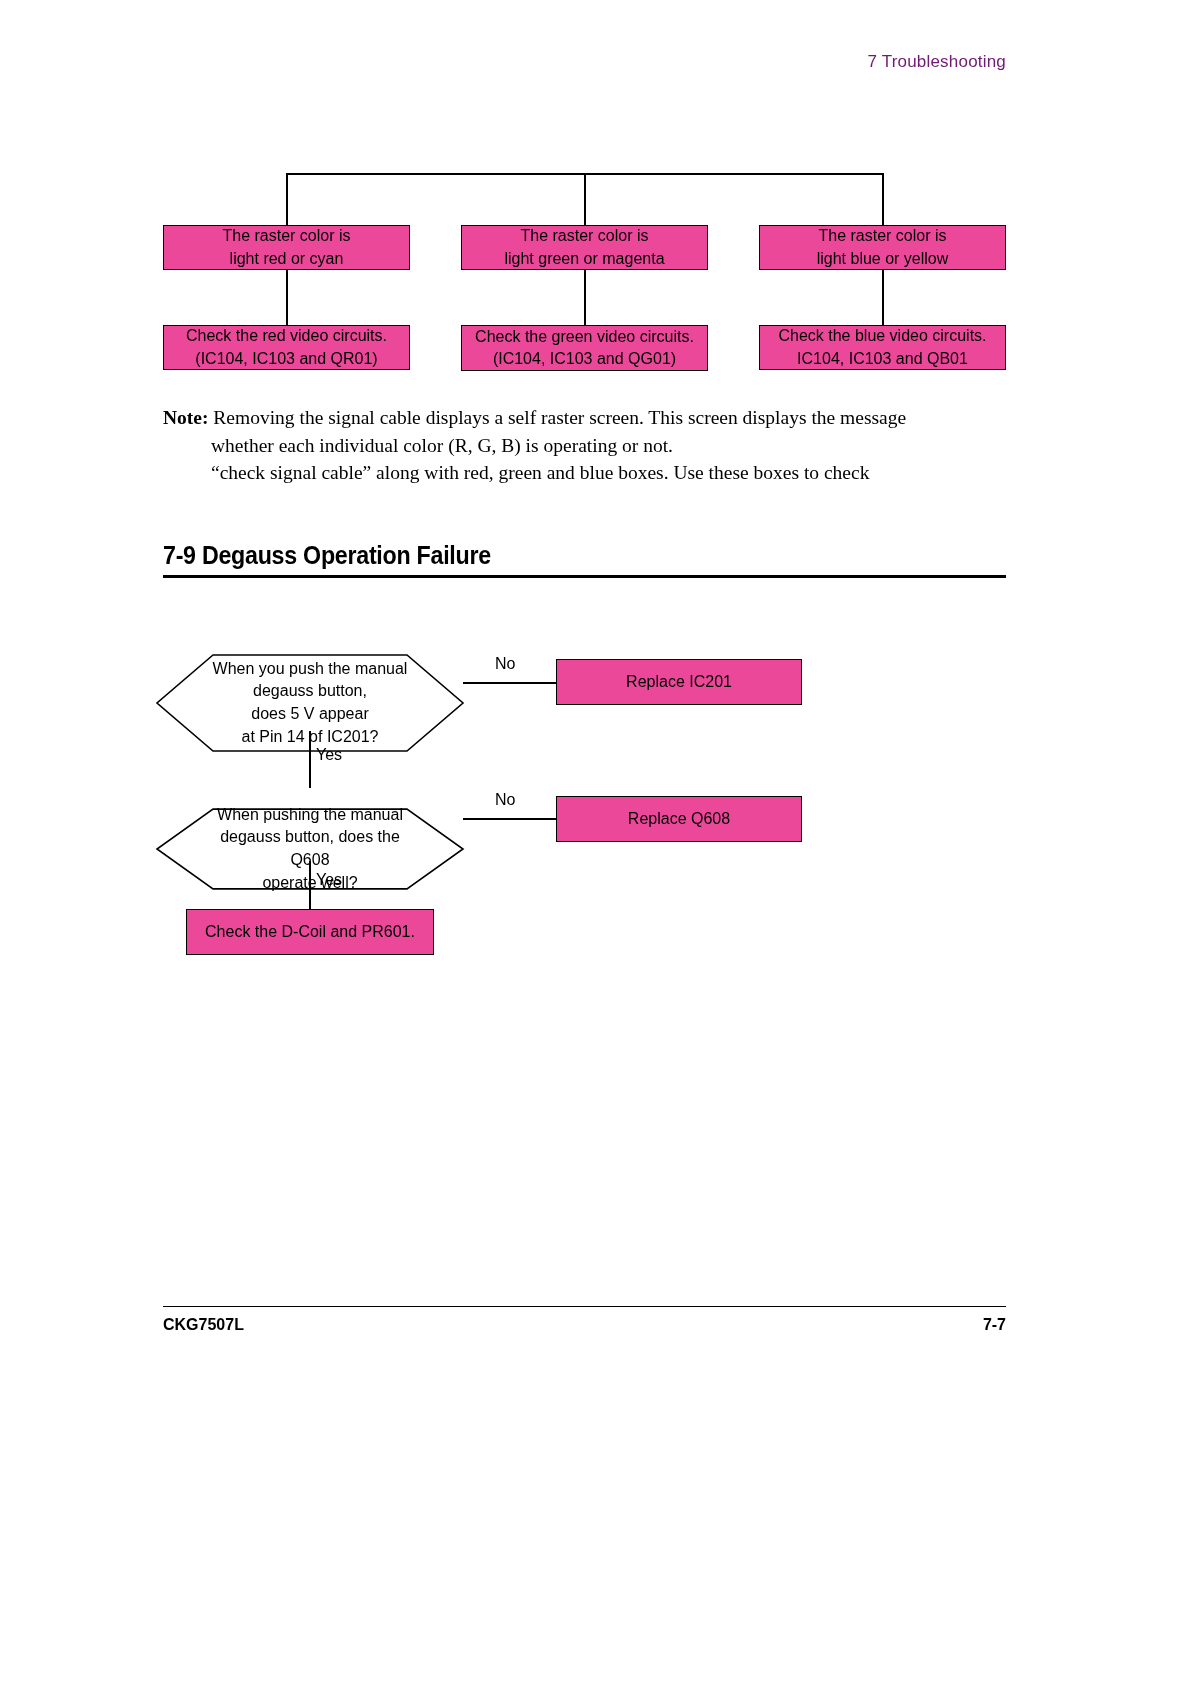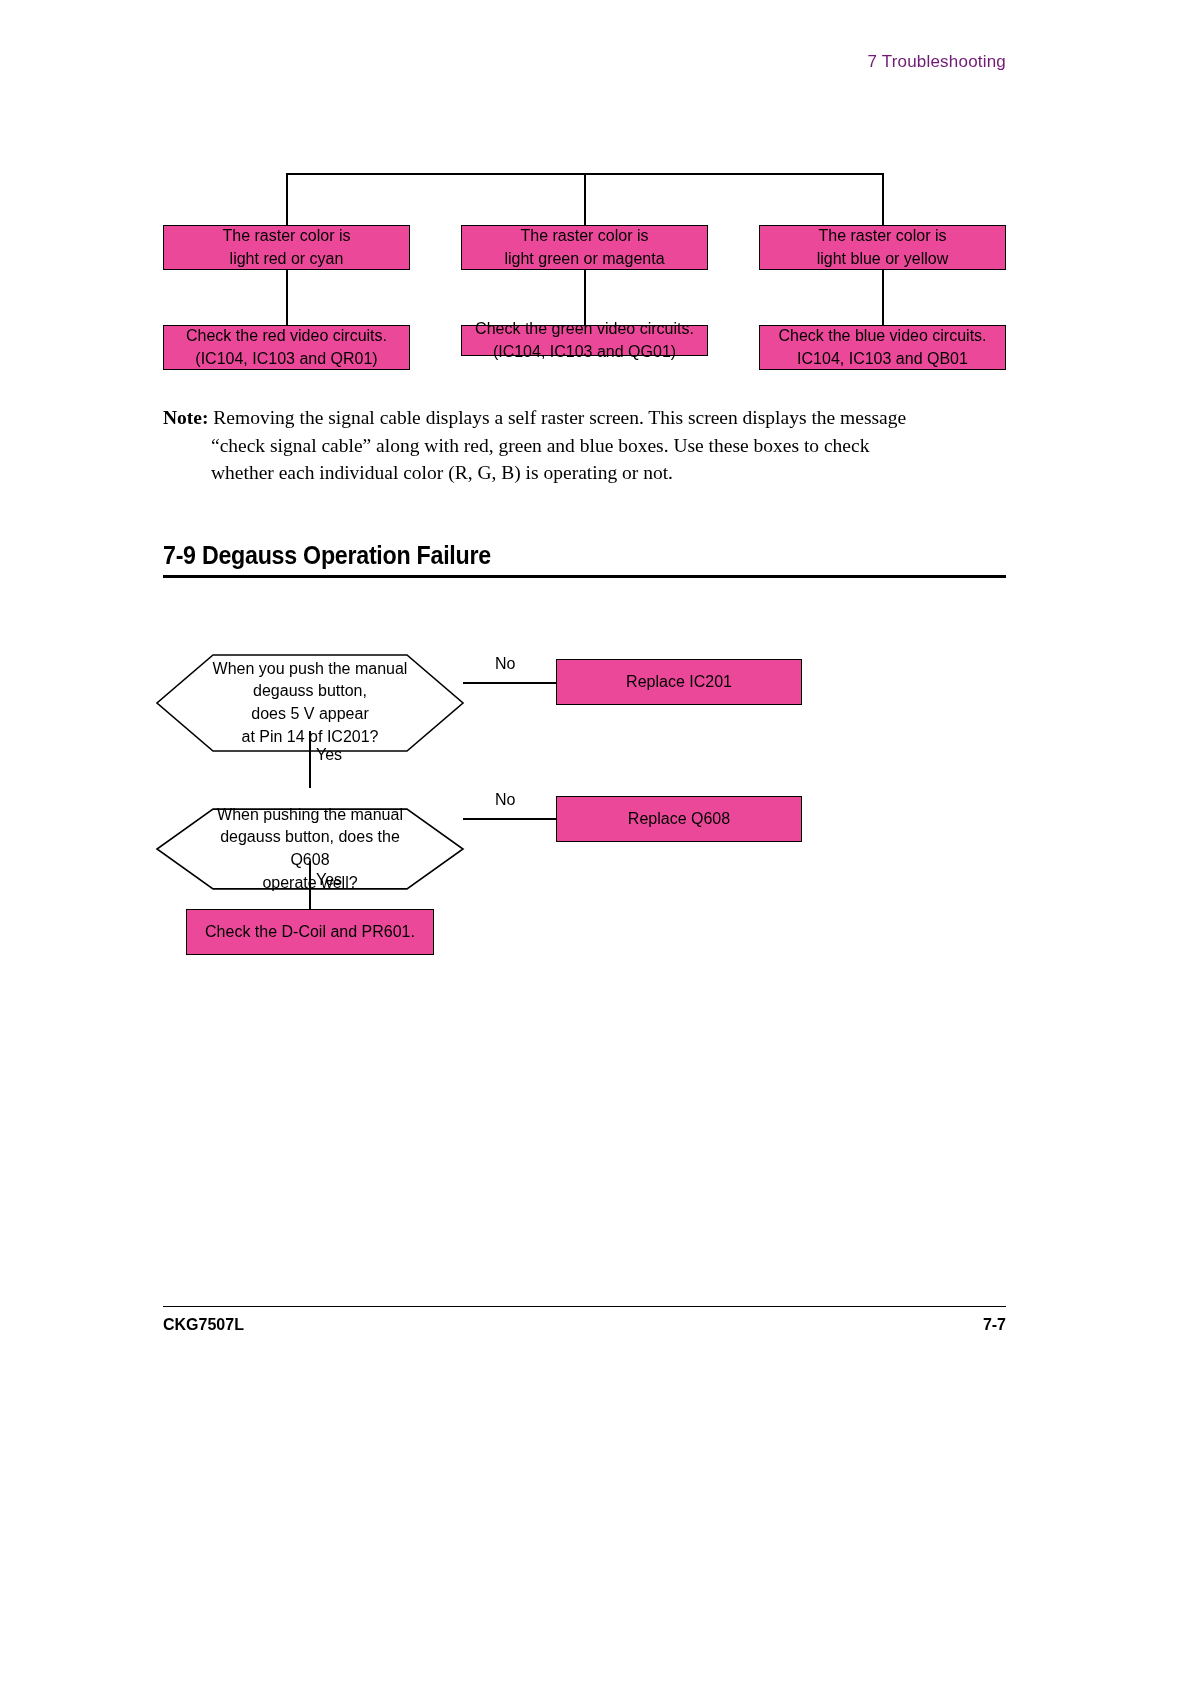--- a/index.html
+++ b/index.html
@@ -189,33 +189,33 @@
   </div>
 
   <div class="vline" style="left:286px; top:270px; height:55px;"></div>
   <div class="vline" style="left:584px; top:270px; height:55px;"></div>
   <div class="vline" style="left:882px; top:270px; height:55px;"></div>
 
   <div class="fbox" style="left:163px; top:325px; width:247px; height:45px;">
     <span>Check the red video circuits.</span>
     <span class="l2">(IC104, IC103 and QR01)</span>
   </div>
-  <div class="fbox" style="left:461px; top:325px; width:247px; height:31px;">
+  <div class="fbox" style="left:461px; top:325px; width:247px; height:46px;">
     <span>Check the green video circuits.</span>
     <span class="l2">(IC104, IC103 and QG01)</span>
   </div>
   <div class="fbox" style="left:759px; top:325px; width:247px; height:45px;">
     <span>Check the blue video circuits.</span>
     <span class="l2">IC104, IC103 and QB01</span>
   </div>
 
   <div class="note">
     <span class="nlabel">Note:</span><span class="nfirst">&nbsp;<span>Removing the signal cable displays a self raster screen. This screen displays the message</span></span>
+    <span class="nline">whether each individual color (R, G, B) is operating or not.</span>
     <span class="nline">“check signal cable” along with red, green and blue boxes. Use these boxes to check</span>
-    <span class="nline">whether each individual color (R, G, B) is operating or not.</span>
   </div>
 
   <div class="section-head" style="top:541px;">
     <div class="title">7-9 Degauss Operation Failure</div>
     <div class="rule"></div>
   </div>
 
   <div class="hex" style="left:156px; top:634px; width:308px; height:98px;">
     <svg viewBox="0 0 308 98" preserveAspectRatio="none" aria-hidden="true">
       <polygon points="57,1 251,1 307,49 251,97 57,97 1,49" fill="#ffffff" stroke="#000000" stroke-width="1.6" vector-effect="non-scaling-stroke"></polygon>

